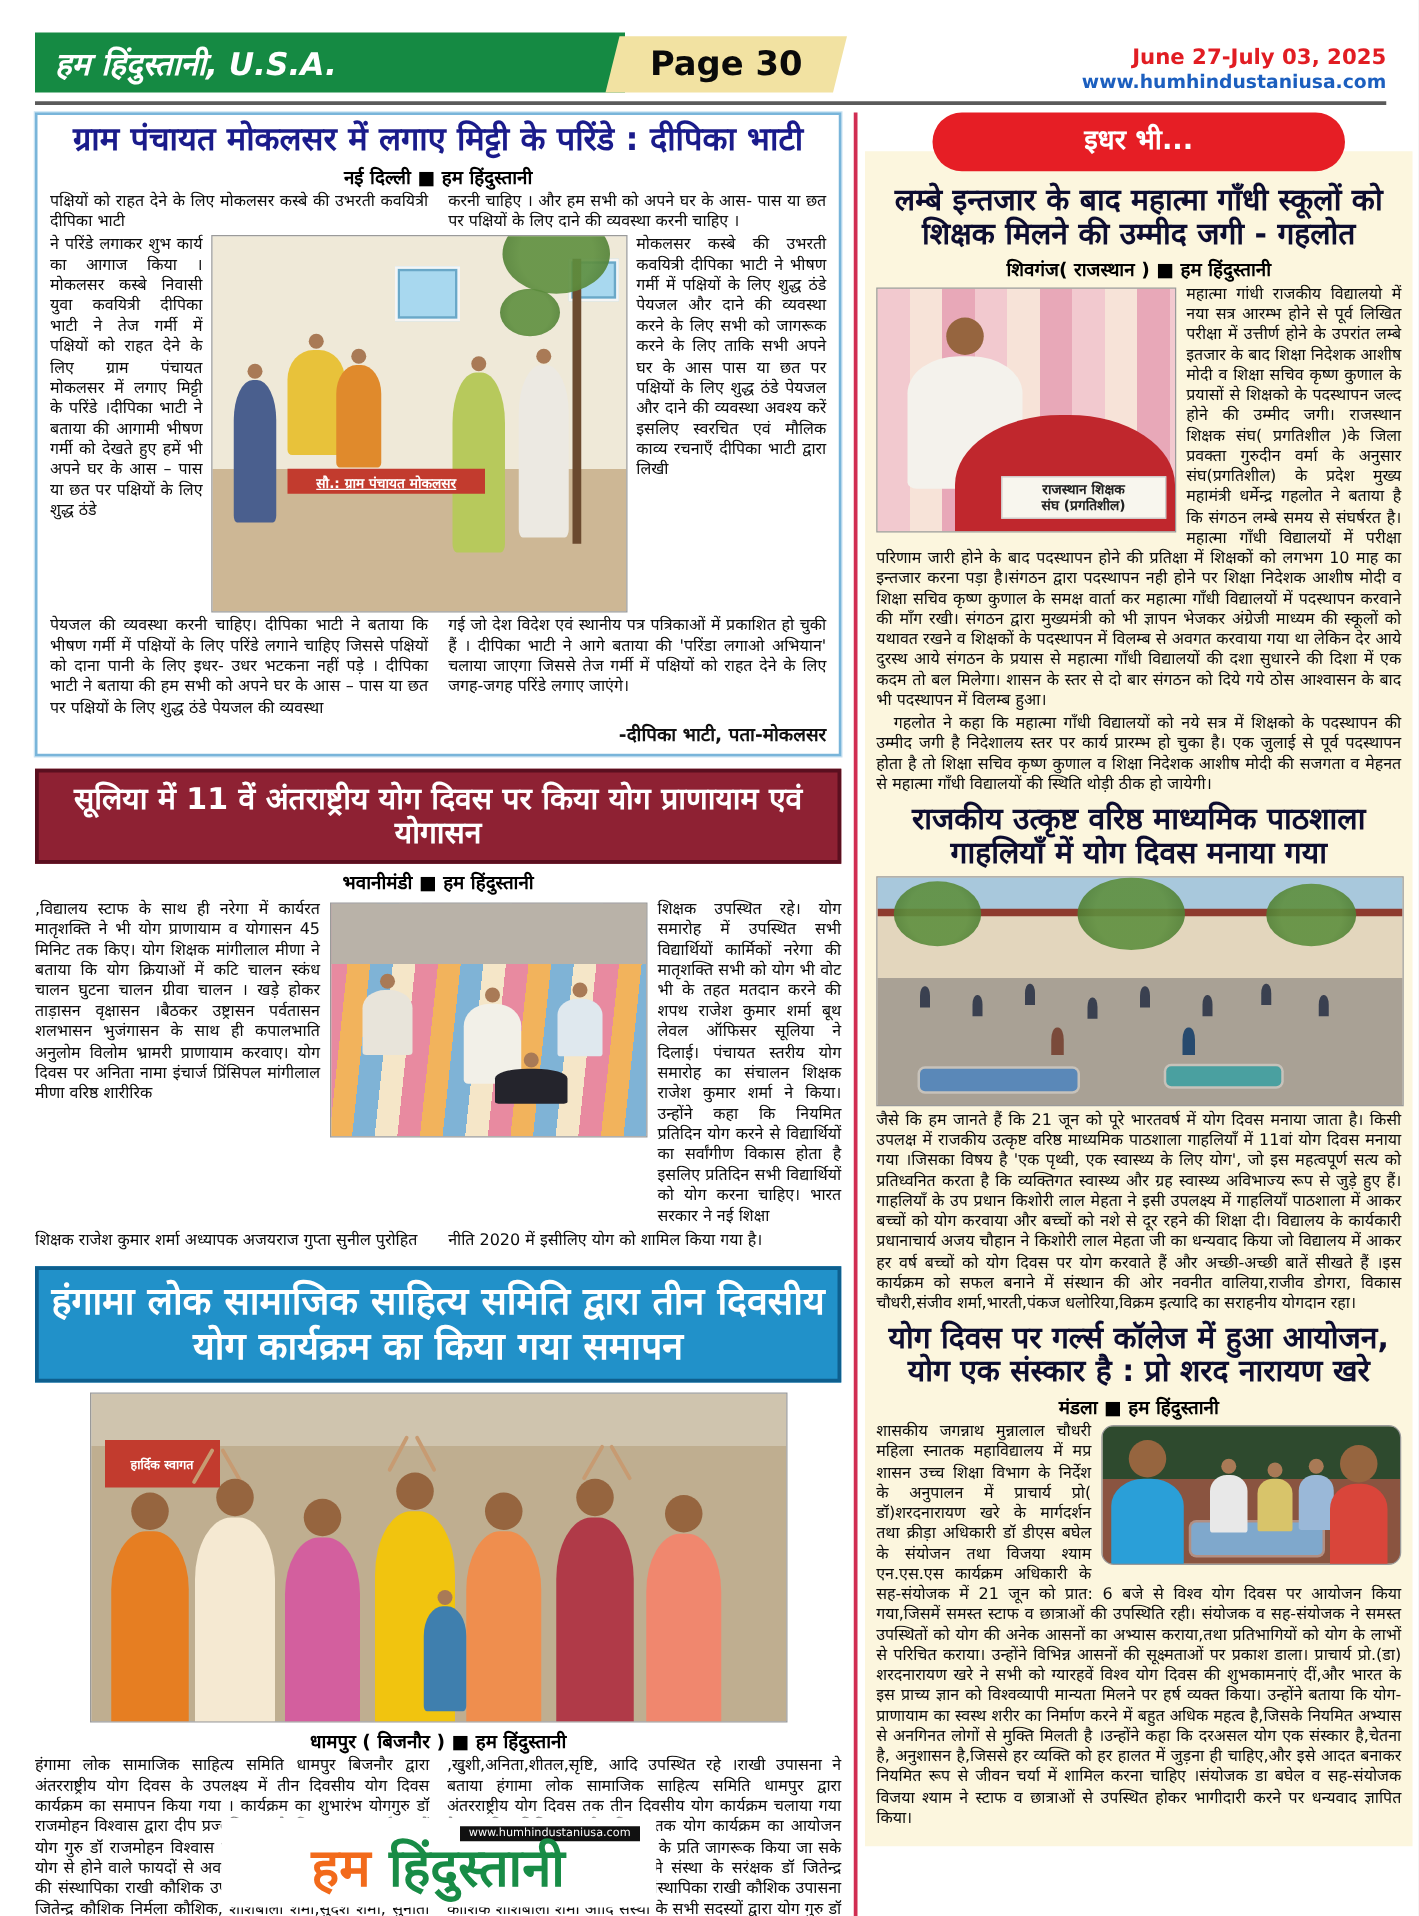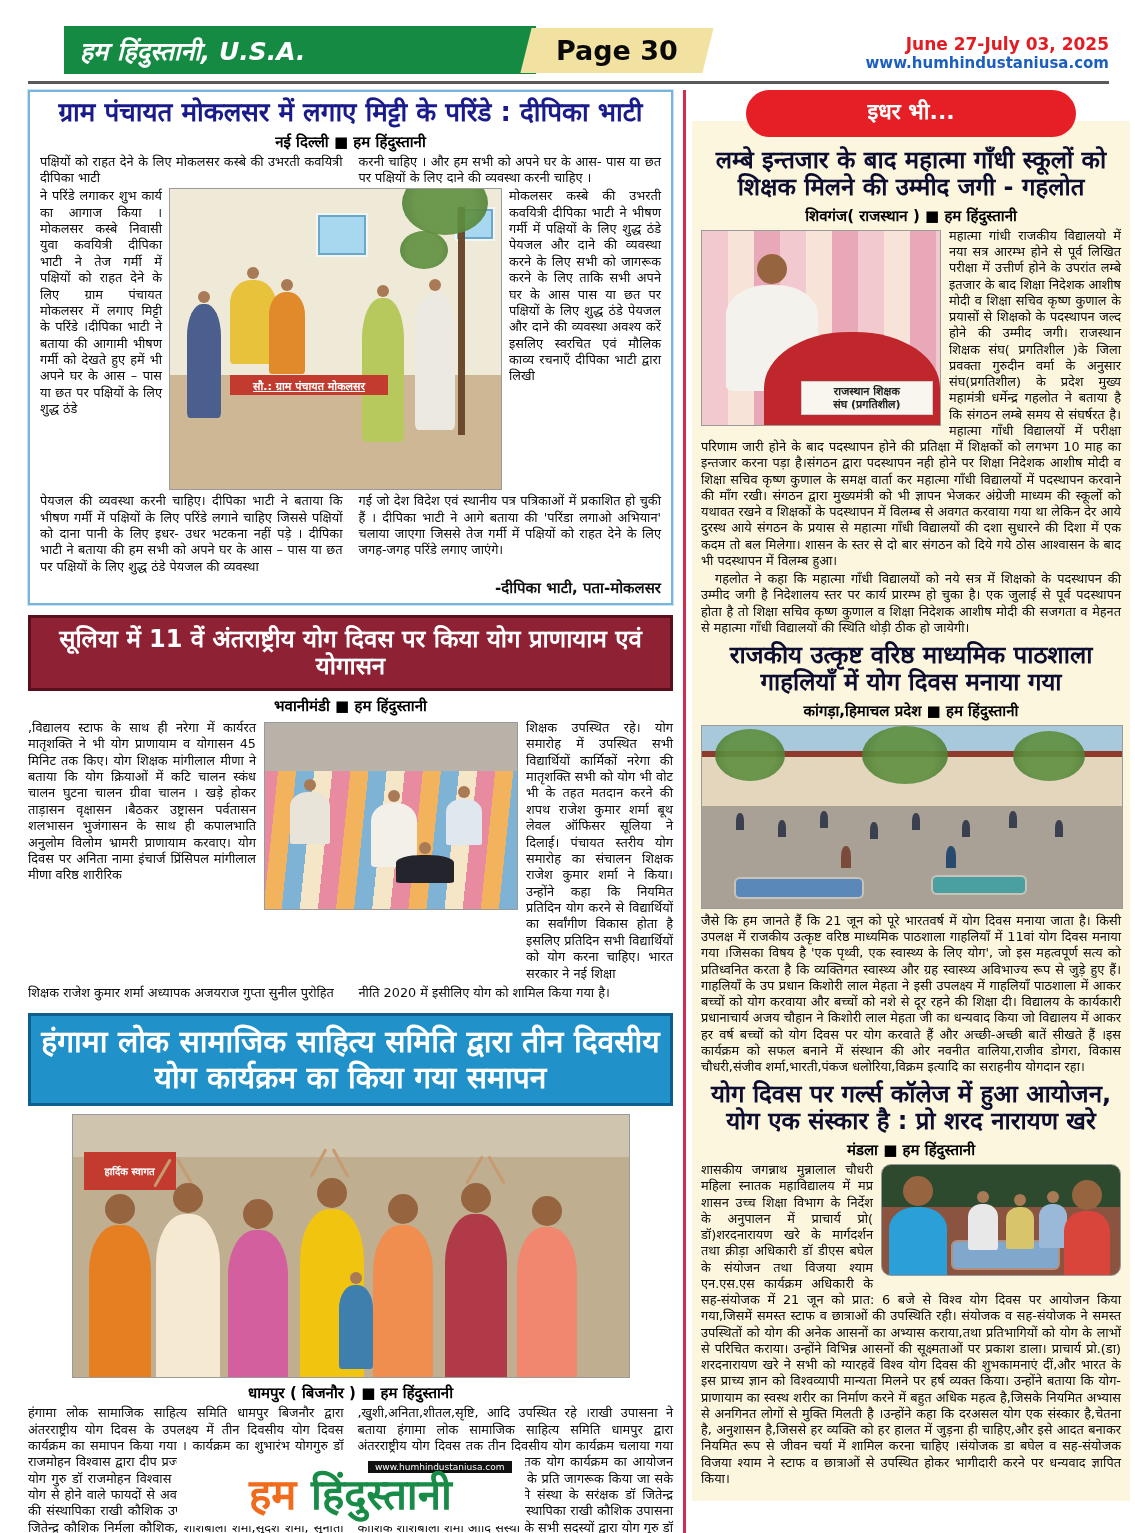--- a/index.html
+++ b/index.html
@@ -1,20 +1,20 @@
 <!DOCTYPE html>
 <html><head>
 <meta charset="utf-8">
 <style>
   html,body{margin:0;padding:0;background:#e9e9e9;}
   .page{width:1135px;height:1533px;background:#ffffff;overflow:hidden;position:relative;
         font-family:"DejaVu Sans","Liberation Sans",sans-serif;color:#111;margin:0 auto;}
   
   .header{padding:26px 26px 0 28px;}
-  .header-top{display:flex;align-items:center;margin-left:36px;}
+  .header-top{display:flex;align-items:flex-end;}
   .masthead{background:#158a43;color:#fff;font-weight:bold;font-style:italic;
             font-size:25px;padding:7px 4px 7px 16px;width:452px;display:flex;align-items:center;}
   .pagebox{background:#f2e2a2;transform:skewX(-14deg);margin-left:-10px;padding:7px 30px;
            display:flex;align-items:center;}
   .pagebox span{display:inline-block;transform:skewX(14deg);font-size:27px;font-weight:bold;color:#0a0a0a;}
   .header-right{margin-left:auto;text-align:right;line-height:1.2;padding-top:6px;}
   .date{color:#e11d23;font-weight:bold;font-size:17px;}
   .site{color:#1c5fbf;font-weight:bold;font-size:15px;}
   .header-rule{border-bottom:3px solid #5a5a5a;margin-top:7px;}
   
@@ -219,21 +219,20 @@
                 <span>संघ (प्रगतिशील)</span>
               </div>
             </div>
             <p>महात्मा गांधी राजकीय विद्यालयो में नया सत्र आरम्भ होने से पूर्व लिखित परीक्षा में उत्तीर्ण होने के उपरांत लम्बे इतजार के बाद शिक्षा निदेशक आशीष मोदी व शिक्षा सचिव कृष्ण कुणाल के प्रयासों से शिक्षको के पदस्थापन जल्द होने की उम्मीद जगी। राजस्थान शिक्षक संघ( प्रगतिशील )के जिला प्रवक्ता गुरुदीन वर्मा के अनुसार संघ(प्रगतिशील) के प्रदेश मुख्य महामंत्री धर्मेन्द्र गहलोत ने बताया है कि संगठन लम्बे समय से संघर्षरत है।महात्मा गाँधी विद्यालयों में परीक्षा परिणाम जारी होने के बाद पदस्थापन होने की प्रतिक्षा में शिक्षकों को लगभग 10 माह का इन्तजार करना पड़ा है।संगठन द्वारा पदस्थापन नही होने पर शिक्षा निदेशक आशीष मोदी व शिक्षा सचिव कृष्ण कुणाल के समक्ष वार्ता कर महात्मा गाँधी विद्यालयों में पदस्थापन करवाने की माँग रखी। संगठन द्वारा मुख्यमंत्री को भी ज्ञापन भेजकर अंग्रेजी माध्यम की स्कूलों को यथावत रखने व शिक्षकों के पदस्थापन में विलम्ब से अवगत करवाया गया था लेकिन देर आये दुरस्थ आये संगठन के प्रयास से महात्मा गाँधी विद्यालयों की दशा सुधारने की दिशा में एक कदम तो बल मिलेगा। शासन के स्तर से दो बार संगठन को दिये गये ठोस आश्वासन के बाद भी पदस्थापन में विलम्ब हुआ।</p>
             <p>गहलोत ने कहा कि महात्मा गाँधी विद्यालयों को नये सत्र में शिक्षको के पदस्थापन की उम्मीद जगी है निदेशालय स्तर पर कार्य प्रारम्भ हो चुका है। एक जुलाई से पूर्व पदस्थापन होता है तो शिक्षा सचिव कृष्ण कुणाल व शिक्षा निदेशक आशीष मोदी की सजगता व मेहनत से महात्मा गाँधी विद्यालयों की स्थिति थोड़ी ठीक हो जायेगी।</p>
           </div>
         </div>
 
         <div style="clear:both;">
           <div class="s-hl">राजकीय उत्कृष्ट वरिष्ठ माध्यमिक पाठशाला गाहलियाँ में योग दिवस मनाया गया</div>
-          <div class="byline">कांगड़ा,हिमाचल प्रदेश ■ हम हिंदुस्तानी</div>
           <div class="sp2 photo" style="background:linear-gradient(#a8c8dc 0 14%,#e3d6bd 14% 44%,#a9a195 44% 100%);">
             <div class="roof" style="left:0;top:14%;width:100%;height:6px;"></div>
             <div class="canopy" style="left:3%;top:2%;width:70px;height:52px;"></div>
             <div class="canopy" style="left:38%;top:0;width:86px;height:58px;"></div>
             <div class="canopy" style="left:74%;top:3%;width:72px;height:50px;"></div>
             <div class="mat" style="left:8%;bottom:6%;width:30%;height:10%;background:#5a88b8;"></div>
             <div class="mat" style="left:55%;bottom:8%;width:22%;height:9%;background:#4aa0a0;"></div>
             <i class="k" style="left:8%;top:48%;"></i>
             <i class="k" style="left:18%;top:52%;"></i>
             <i class="k" style="left:28%;top:47%;"></i>

